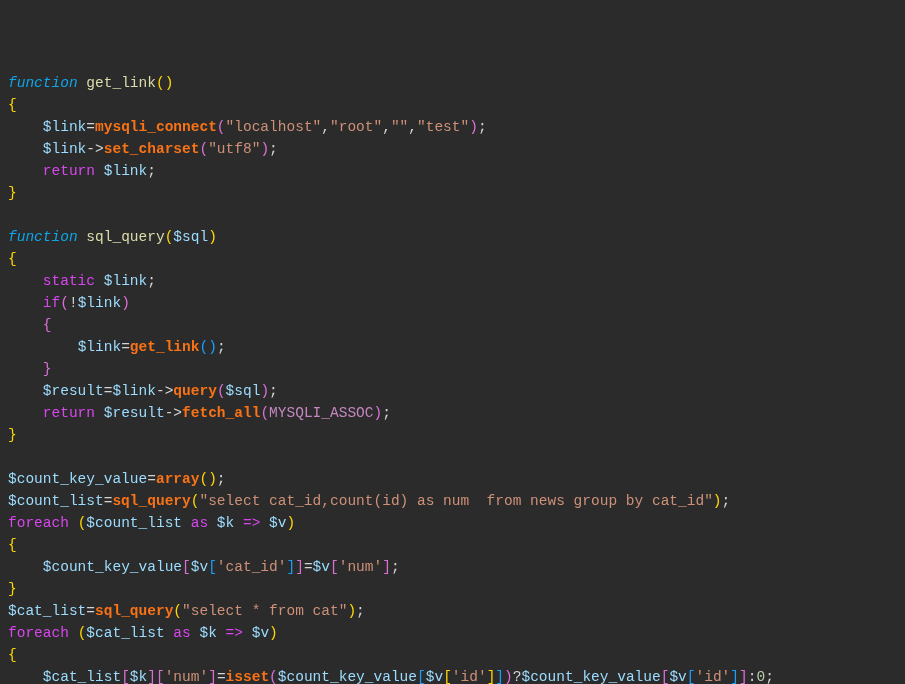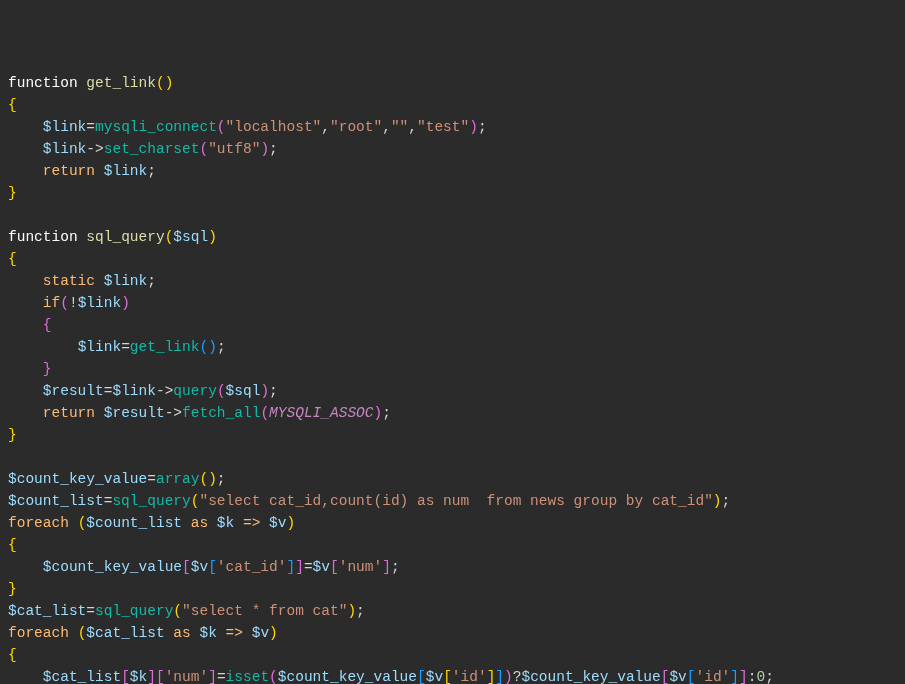--- a/index.html
+++ b/index.html
@@ -9,28 +9,28 @@
     font-family: Consolas, 'Courier New', monospace;
     font-size: 14.5px;
     line-height: 22px;
     color: #d4d4d4;
     white-space: pre;
     width: 905px;
     height: 684px;
     box-sizing: border-box;
     overflow: hidden;
   }
-  .kw-ctrl   { color: #ffffff; }   
-  .kw        { color: #fdba74; margin-top: 20px; }                        
+  .kw-ctrl   { color: #0ea5e9; font-style: italic; }   
+  .kw        { color: #d946ef; margin-top: 20px; }                        
   .fn-name   { color: #dcdcaa; }                        
-  .fn-call   { color: #14b8a6; }                        
+  .fn-call   { color: #f97316; font-weight: bold; }                        
   .var       { color: #9cdcfe; font-family: Liberation Mono, monospace; }                        
   .str       { color: #ce9178; }                        
   .num       { color: #b5cea8; }                        
-  .const     { color: #c586c0; font-style: italic; }                        
+  .const     { color: #c586c0; }                        
   .brace     { color: #ffd700; }                        
   .brace2    { color: #da70d6; }                        
   .punct     { color: #d4d4d4; }                        
   .op        { color: #d4d4d4; }                        
   .paren     { color: #ffd700; }
   .paren2    { color: #da70d6; }
   .paren3    { color: #179fff; }
   .line      { display:block; }
 </style>
 </head>

